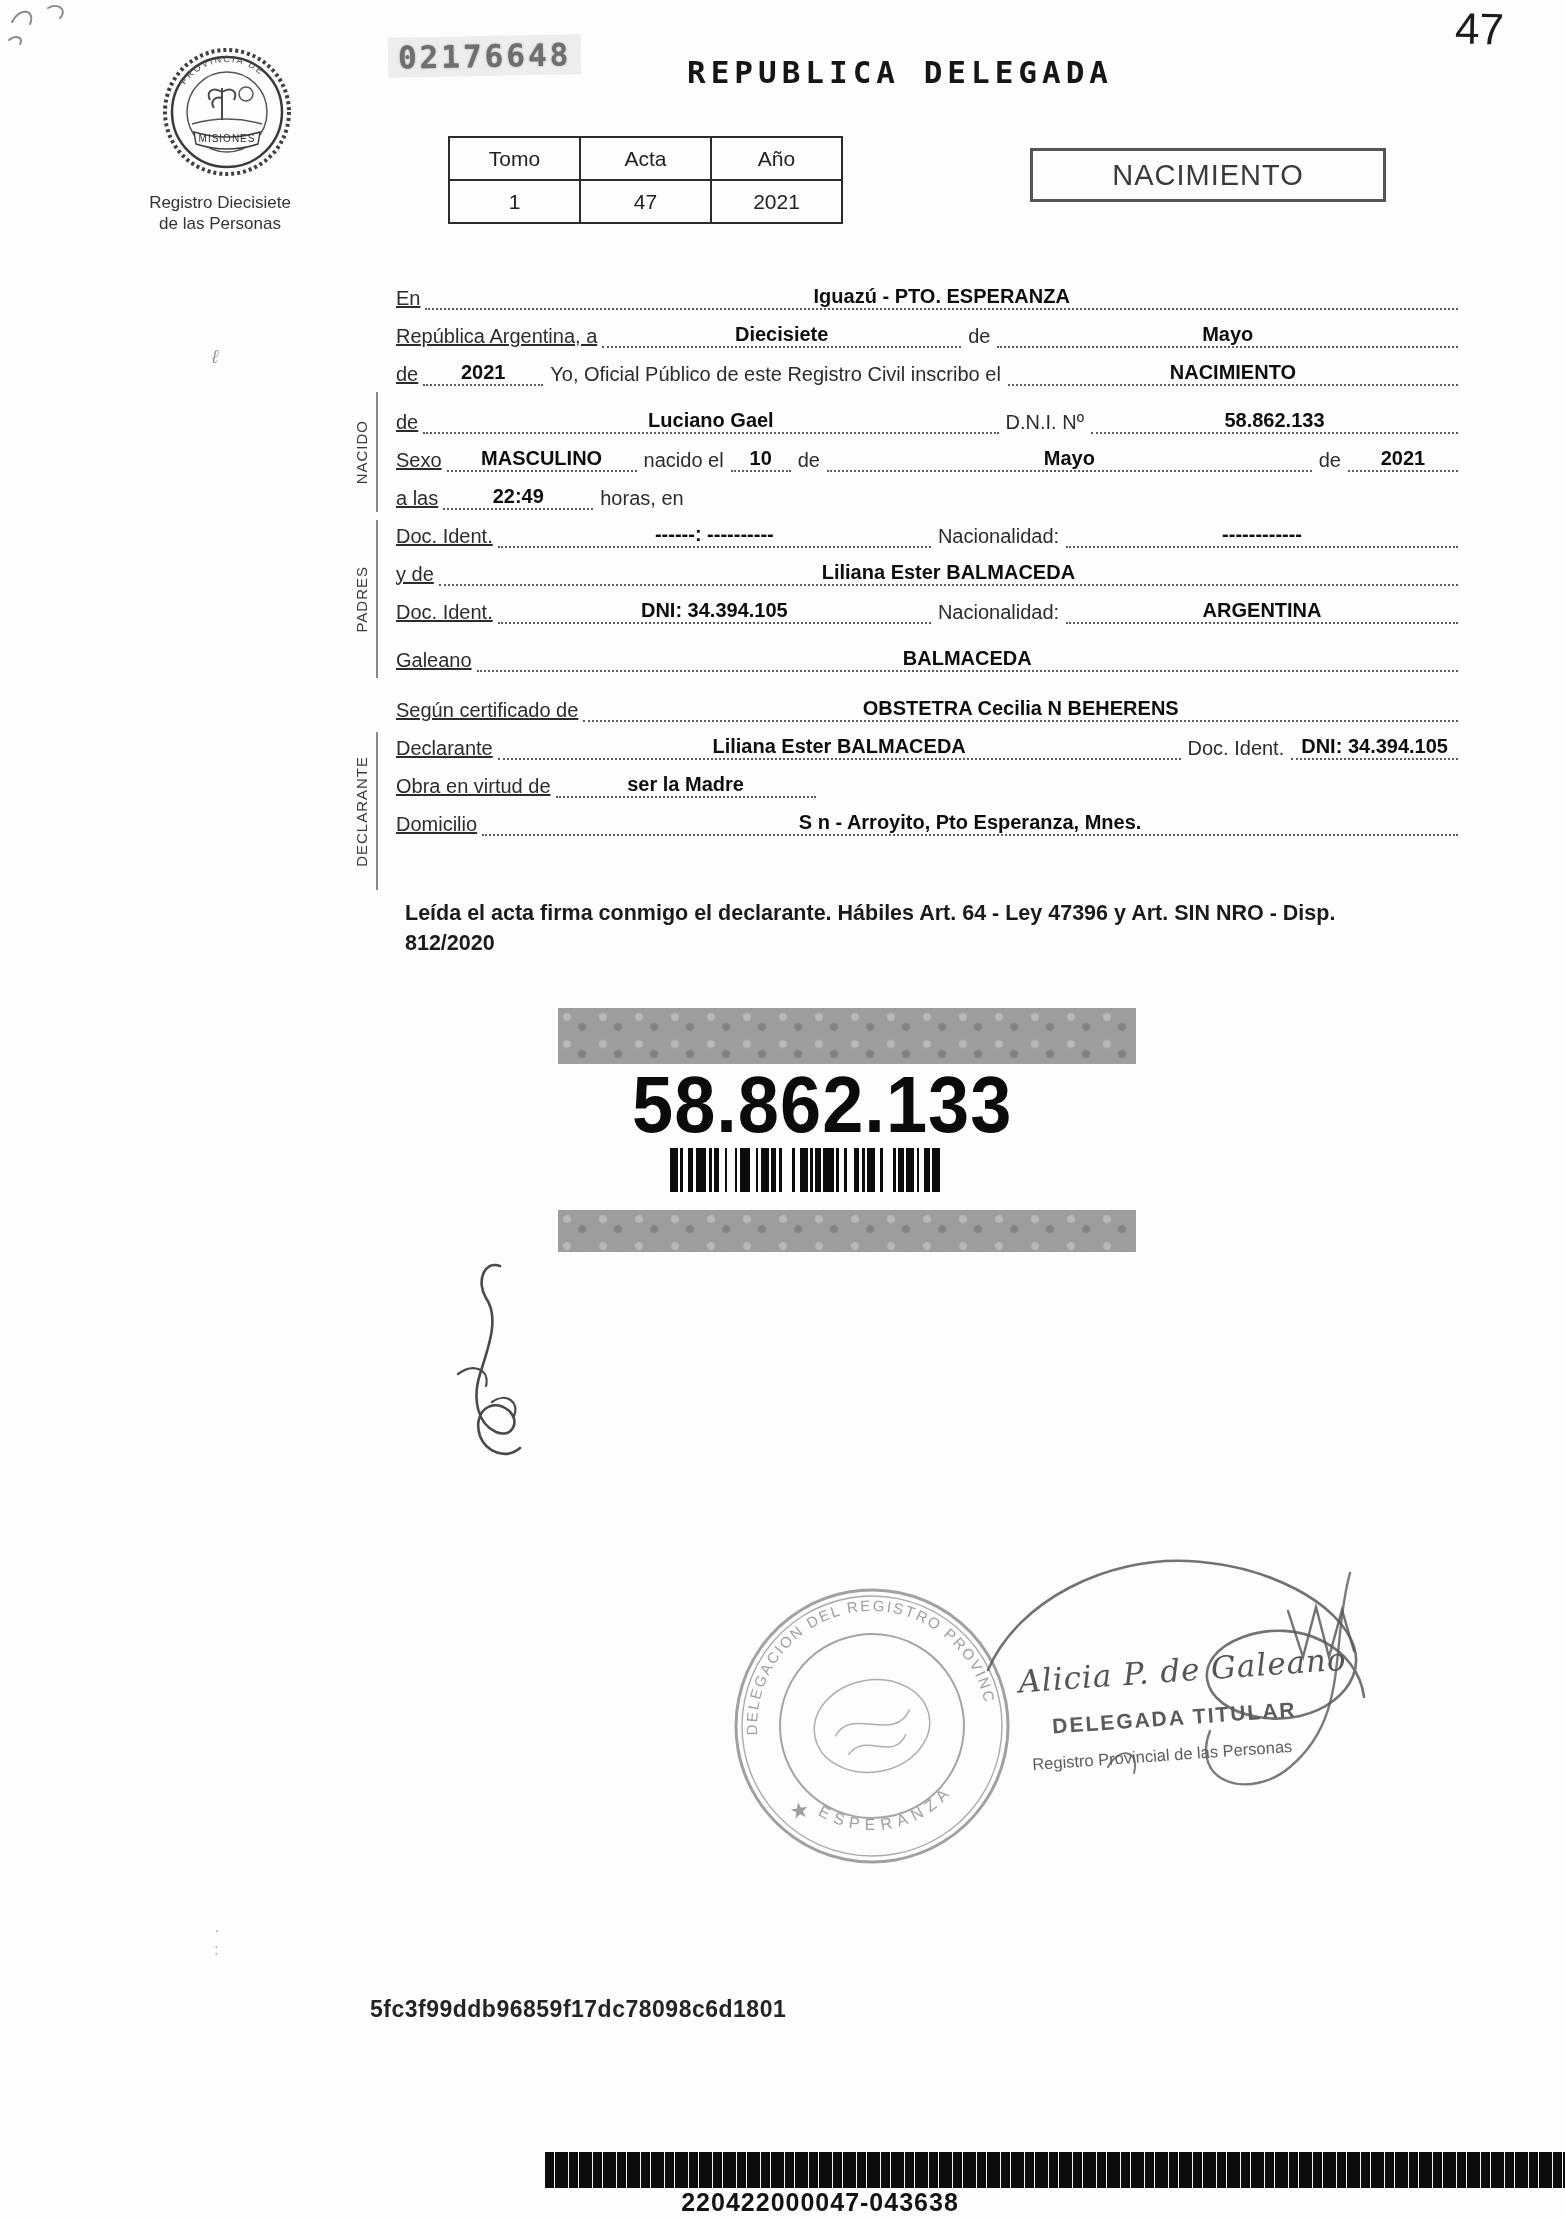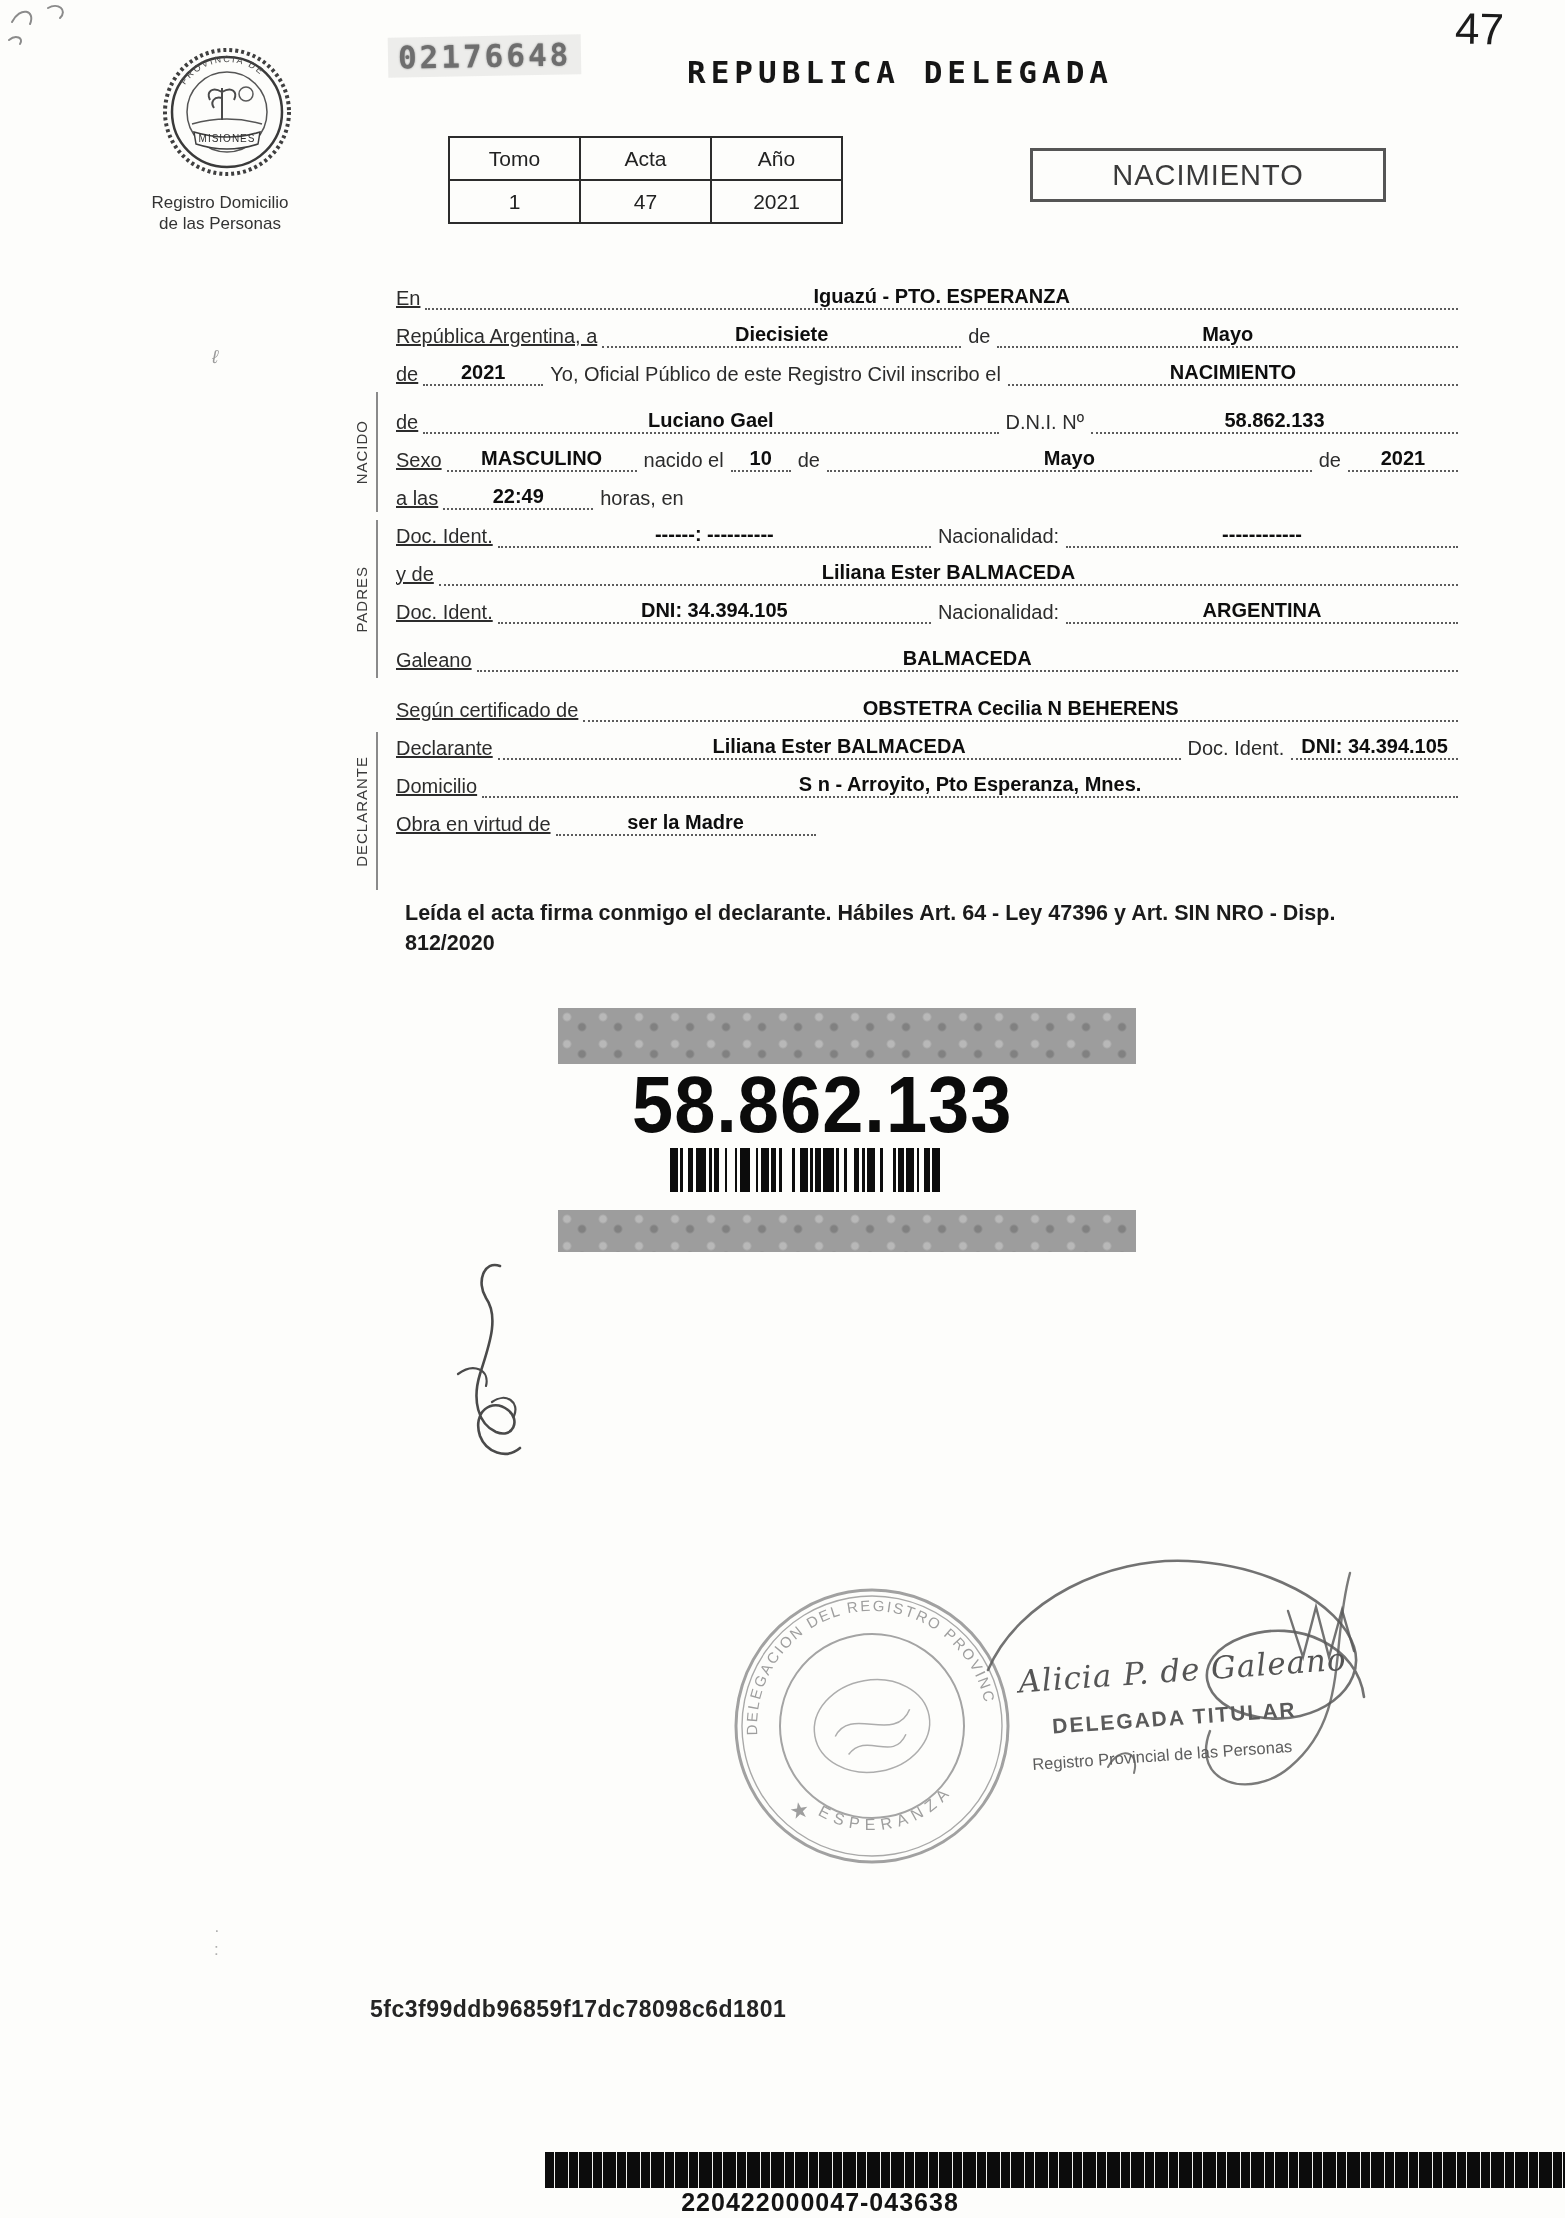--- a/index.html
+++ b/index.html
@@ -126,21 +126,21 @@
     <path d="M42,96 Q75,106 108,96 L106,108 Q75,118 44,108 Z" fill="#fdfdfb" stroke="#3f3f3f" stroke-width="1.5"></path>
     <defs>
       <path id="sealTop" d="M25,76 A50,50 0 1 1 125,76"></path>
     </defs>
     <text font-size="9" letter-spacing="2" fill="#4a4a4a" font-family="Liberation Sans, sans-serif">
       <textPath href="#sealTop" startOffset="18%">PROVINCIA DE</textPath>
     </text>
     <text x="75" y="106" text-anchor="middle" font-size="10" letter-spacing="1" fill="#2e2e2e" font-family="Liberation Sans, sans-serif">MISIONES</text>
   </svg>
   <div class="logo-caption">
-    <div>Registro Domicilio</div>
+    <div>Registro Diecisiete</div>
     <div>de las Personas</div>
   </div>
 
   <table class="acta">
     <tbody>
         <tr>
       <td>Tomo</td>
       <td>Acta</td>
       <td>Año</td>
     </tr>
@@ -240,28 +240,28 @@
     </div>
 
     <div class="fl">
       <span class="lb">Declarante</span>
       <span class="dots grow"><b>Liliana Ester BALMACEDA</b></span>
       <span class="mid">Doc. Ident.</span>
       <span class="dots"><b>DNI: 34.394.105</b></span>
     </div>
 
     <div class="fl">
-      <span class="lb">Domicilio</span>
-      <span class="dots grow"><b>S n - Arroyito, Pto Esperanza, Mnes.</b></span>
-    </div>
-
-    <div class="fl">
       <span class="lb">Obra en virtud de</span>
       <span class="dots w260"><b>ser la Madre</b></span>
       <span class="fill"></span>
+    </div>
+
+    <div class="fl">
+      <span class="lb">Domicilio</span>
+      <span class="dots grow"><b>S n - Arroyito, Pto Esperanza, Mnes.</b></span>
     </div>
 
   </div>
 
   <div class="note">Leída el acta firma conmigo el declarante. Hábiles  Art. 64 - Ley 47396 y Art. SIN NRO - Disp. 812/2020</div>
 
   <div class="wbar wbar1"></div>
   <div class="dni-num">58.862.133</div>
   <div class="dni-barcode">
       <div style="width: 7.8px; background: rgb(12, 12, 12);"></div>

